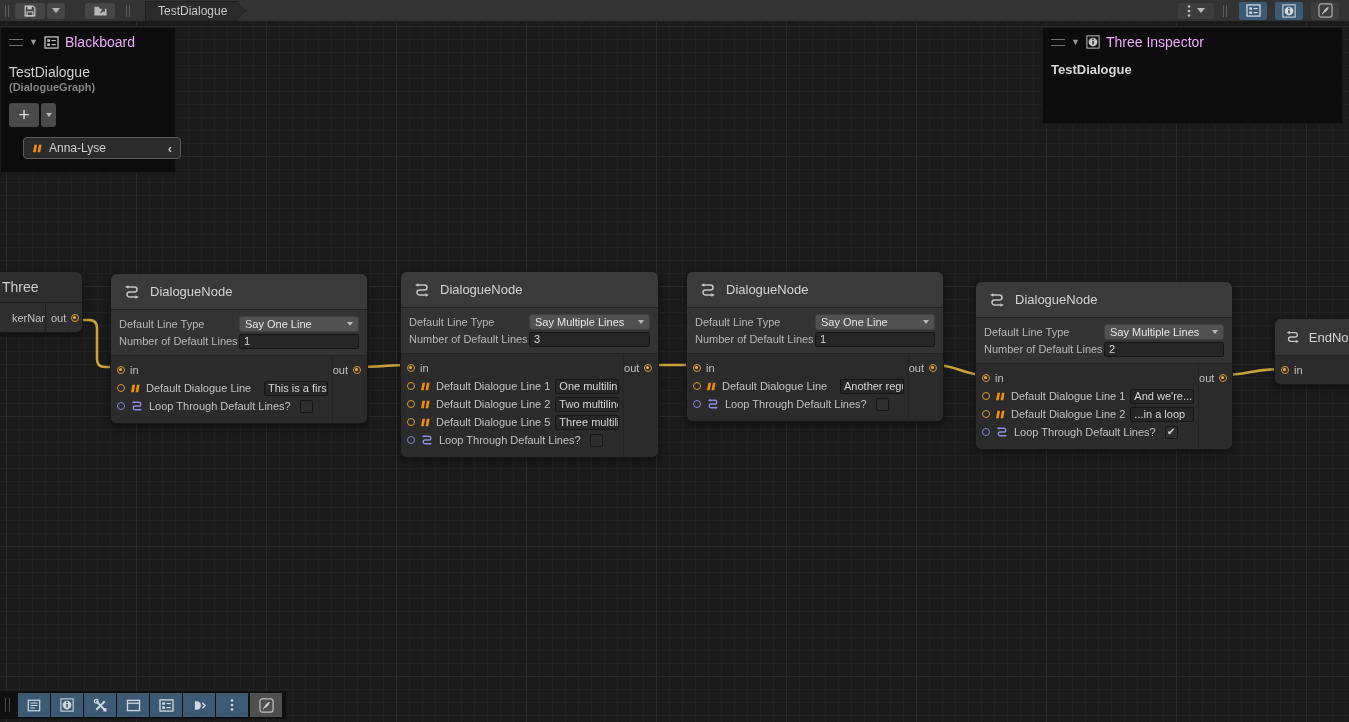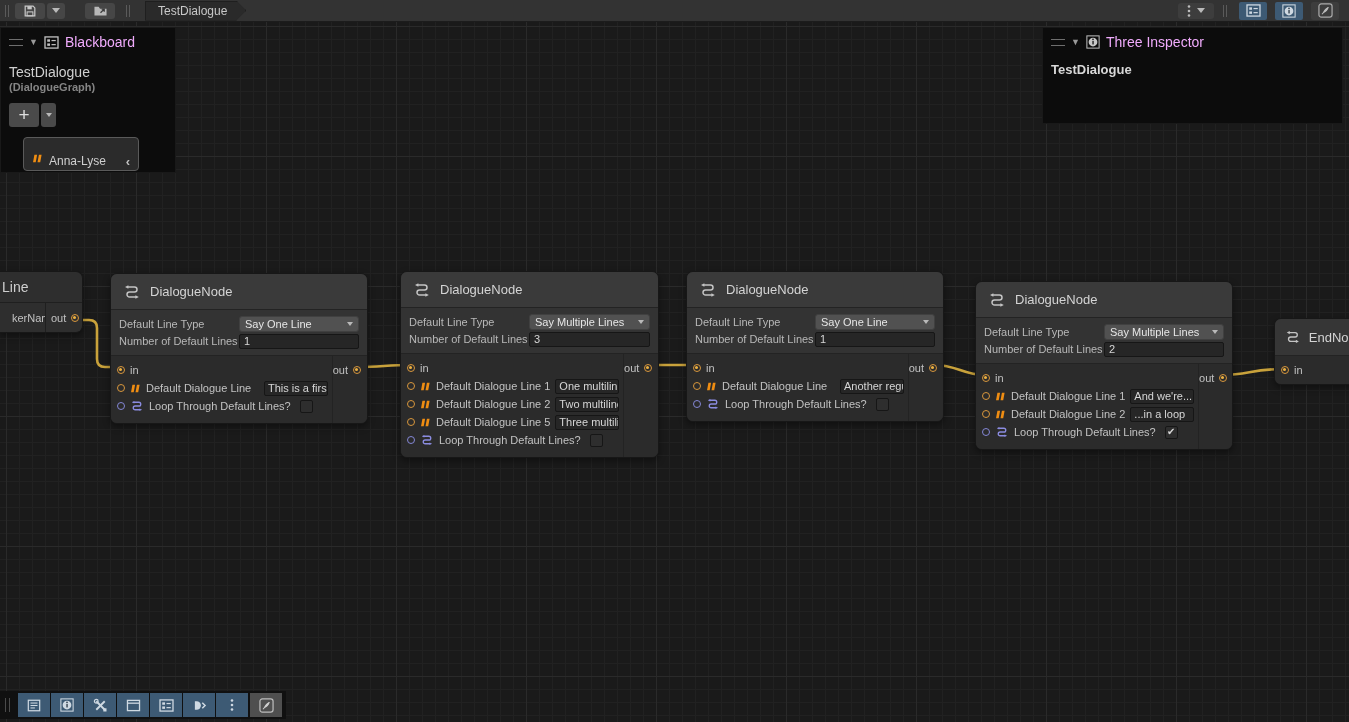--- a/index.html
+++ b/index.html
@@ -42,22 +42,22 @@
   .drag-lines { width:14px; height:7px; border-top:1px solid #6e6e6e; border-bottom:1px solid #6e6e6e; }
   .fold { color:#9a9a9a; font-size:9px; line-height:1; }
   .panel-title { color:#f0abfc; font-size:14px; }
   .bb-graphname { color:#d0d0d0; font-size:14px; padding:10px 8px 0 8px; }
   .bb-graphtype { color:#858585; font-size:11px; padding:1px 8px 6px 8px;font-weight:bold; }
   .bb-addrow { display:flex; align-items:center; padding:4px 8px; gap:2px; }
   .add-btn { width:30px; height:24px; background:#4a4a4a; border-radius:3px; color:#dedede;
     font-size:19px; display:flex; align-items:center; justify-content:center; cursor:pointer; }
   .add-dd { width:15px; height:24px; background:#4a4a4a; border-radius:3px; display:flex; align-items:center; justify-content:center; cursor:pointer; }
   .add-dd .caret { border-left-width:3.5px; border-right-width:3.5px; border-top-width:4px; }
-  .bb-pill { margin:6px 0 0 22px; width:116px; height:22px; background:#2b2b2b; border:1px solid #5a5a5a;
-    border-radius:4px; display:flex; align-items:flex-start; gap:6px; padding:16px 8px; cursor:pointer; }
+  .bb-pill { margin:6px 0 0 22px; width:158px; height:22px; background:#2b2b2b; border:1px solid #5a5a5a;
+    border-radius:4px; display:flex; align-items:center; gap:6px; padding:0 8px; cursor:pointer; }
   .bb-pill-name { color:#cfcfcf; font-size:12px; flex:1; }
   .bb-pill-chev { color:#c2c2c2; font-size:13px; font-weight:bold; }
   .insp-graphname { color:#d8d8d8; font-size:13px; font-weight:bold; padding:8px 8px; }
 
   
   .node { position:absolute; background:#2b2b2b; border:1px solid #171717; border-radius:7px;
     overflow:hidden; box-shadow:0 3px 7px rgba(0,0,0,.4); z-index:20; cursor:default; }
   .node-title { height:36px; background:#3a3a3a; display:flex; align-items:center; gap:9px;
     padding:0 12px; color:#d4d4d4; font-size:13px; border-bottom:1px solid #232323; }
   .node-props { background:#333333; padding:5px 8px; border-bottom:1px solid #232323; }
@@ -224,21 +224,21 @@
         <circle cx="8" cy="8" r="5" fill="#c8c8c8"></circle>
         <rect x="7.3" y="6.8" width="1.5" height="4" fill="#161616"></rect>
           <circle cx="8" cy="5" r="0.95" fill="#161616"></circle>
       </svg>
       <span class="panel-title">Three Inspector</span>
     </div>
     <div class="insp-graphname">TestDialogue</div>
   </div>
 
   <div class="node partial" style="left:0; top:271px; width:83px;">
-    <div class="partial-title">Line</div>
+    <div class="partial-title">Three</div>
     <div class="partial-row">
       <div class="partial-cell-left">
           <span>kerName</span>
         </div>
       <div class="partial-cell-right">
         <span>out</span>
         <span class="port connected"></span>
       </div>
     </div>
   </div>

